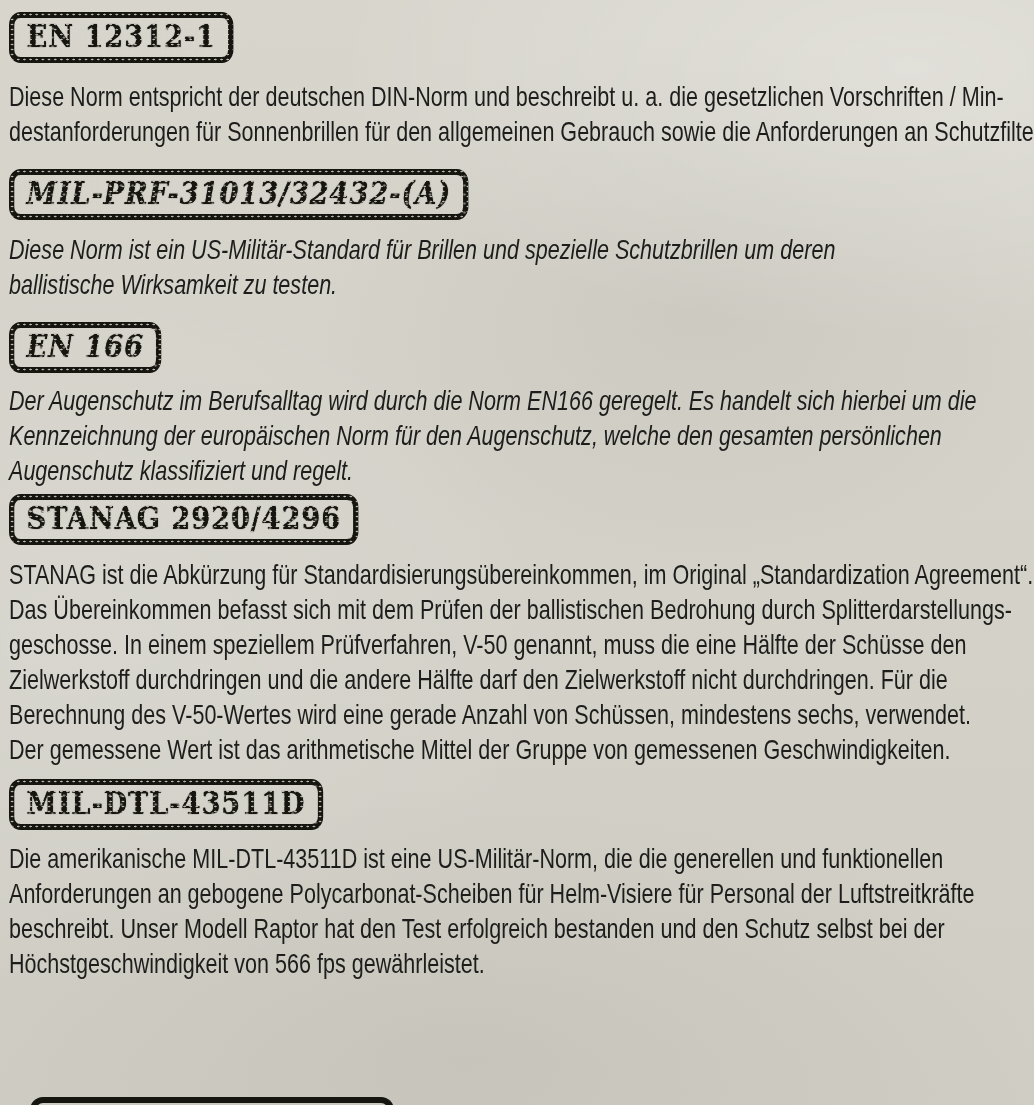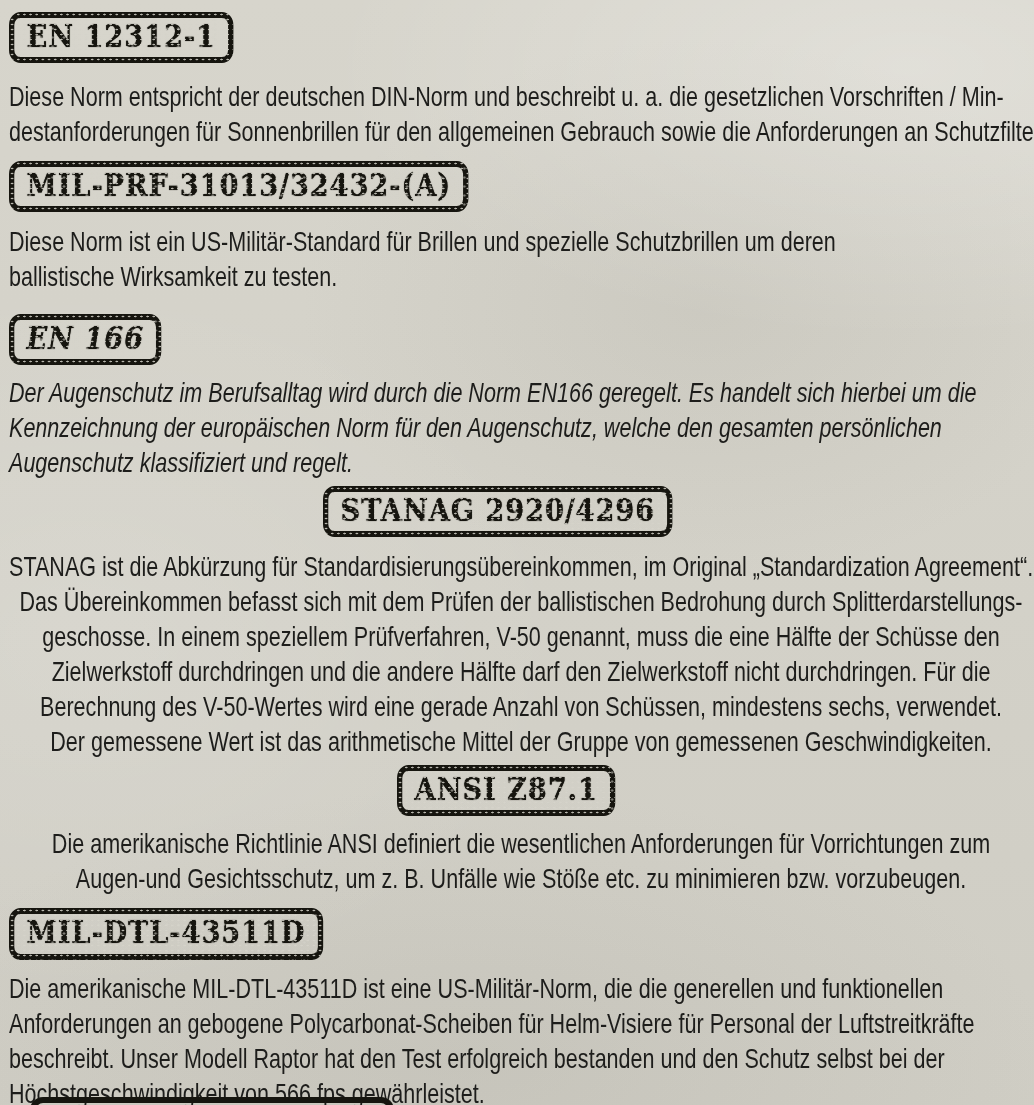--- a/index.html
+++ b/index.html
@@ -56,26 +56,26 @@
     transform: scaleX(0.77);
     transform-origin: 0 0;
     font-size: 28px;
     line-height: 35px;
     color: #1d1d1b;
     white-space: pre;
     letter-spacing: 0;
   }
 
   .mt16 { margin-top: 16px; }
-  .mt22 { margin-top: 12px; }
+  .mt22 { margin-top: 20px; font-style: italic; }
   .mt20 { margin-top: 20px; font-style: italic; }
   .mt12 { margin-top: 12px; }
   .mt11 { margin-top: 11px; }
   .mt10 { margin-top: 10px; }
-  .mt6  { margin-top: 6px; text-align: center; }
+  .mt6  { margin-top: 6px; }
 
   
   .stamp-cutoff {
     position: absolute;
     left: 30px;
     top: 1097px;
     width: 352px;
     height: 18px;
     border: 6px solid #16150f;
     border-bottom: none;
@@ -109,25 +109,20 @@
   <div class="mt6">
     <span class="stamp">STANAG 2920/4296</span>
     <div class="para mt12">STANAG ist die Abkürzung für Standardisierungsübereinkommen, im Original „Standardization Agreement“.
 Das Übereinkommen befasst sich mit dem Prüfen der ballistischen Bedrohung durch Splitterdarstellungs-
 geschosse. In einem speziellem Prüfverfahren, V-50 genannt, muss die eine Hälfte der Schüsse den
 Zielwerkstoff durchdringen und die andere Hälfte darf den Zielwerkstoff nicht durchdringen. Für die
 Berechnung des V-50-Wertes wird eine gerade Anzahl von Schüssen, mindestens sechs, verwendet.
 Der gemessene Wert ist das arithmetische Mittel der Gruppe von gemessenen Geschwindigkeiten.</div>
   </div>
 
-  <div class="mt6">
-    <span class="stamp">ANSI Z87.1</span>
-    <div class="para mt10">Die amerikanische Richtlinie ANSI definiert die wesentlichen Anforderungen für Vorrichtungen zum
-Augen-und Gesichtsschutz, um z. B. Unfälle wie Stöße etc. zu minimieren bzw. vorzubeugen.</div>
-  </div>
 
   <div class="mt12">
     <span class="stamp">MIL-DTL-43511D</span>
     <div class="para mt11">Die amerikanische MIL-DTL-43511D ist eine US-Militär-Norm, die die generellen und funktionellen
 Anforderungen an gebogene Polycarbonat-Scheiben für Helm-Visiere für Personal der Luftstreitkräfte
 beschreibt. Unser Modell Raptor hat den Test erfolgreich bestanden und den Schutz selbst bei der
 Höchstgeschwindigkeit von 566 fps gewährleistet.</div>
   </div>
 
 </div>

